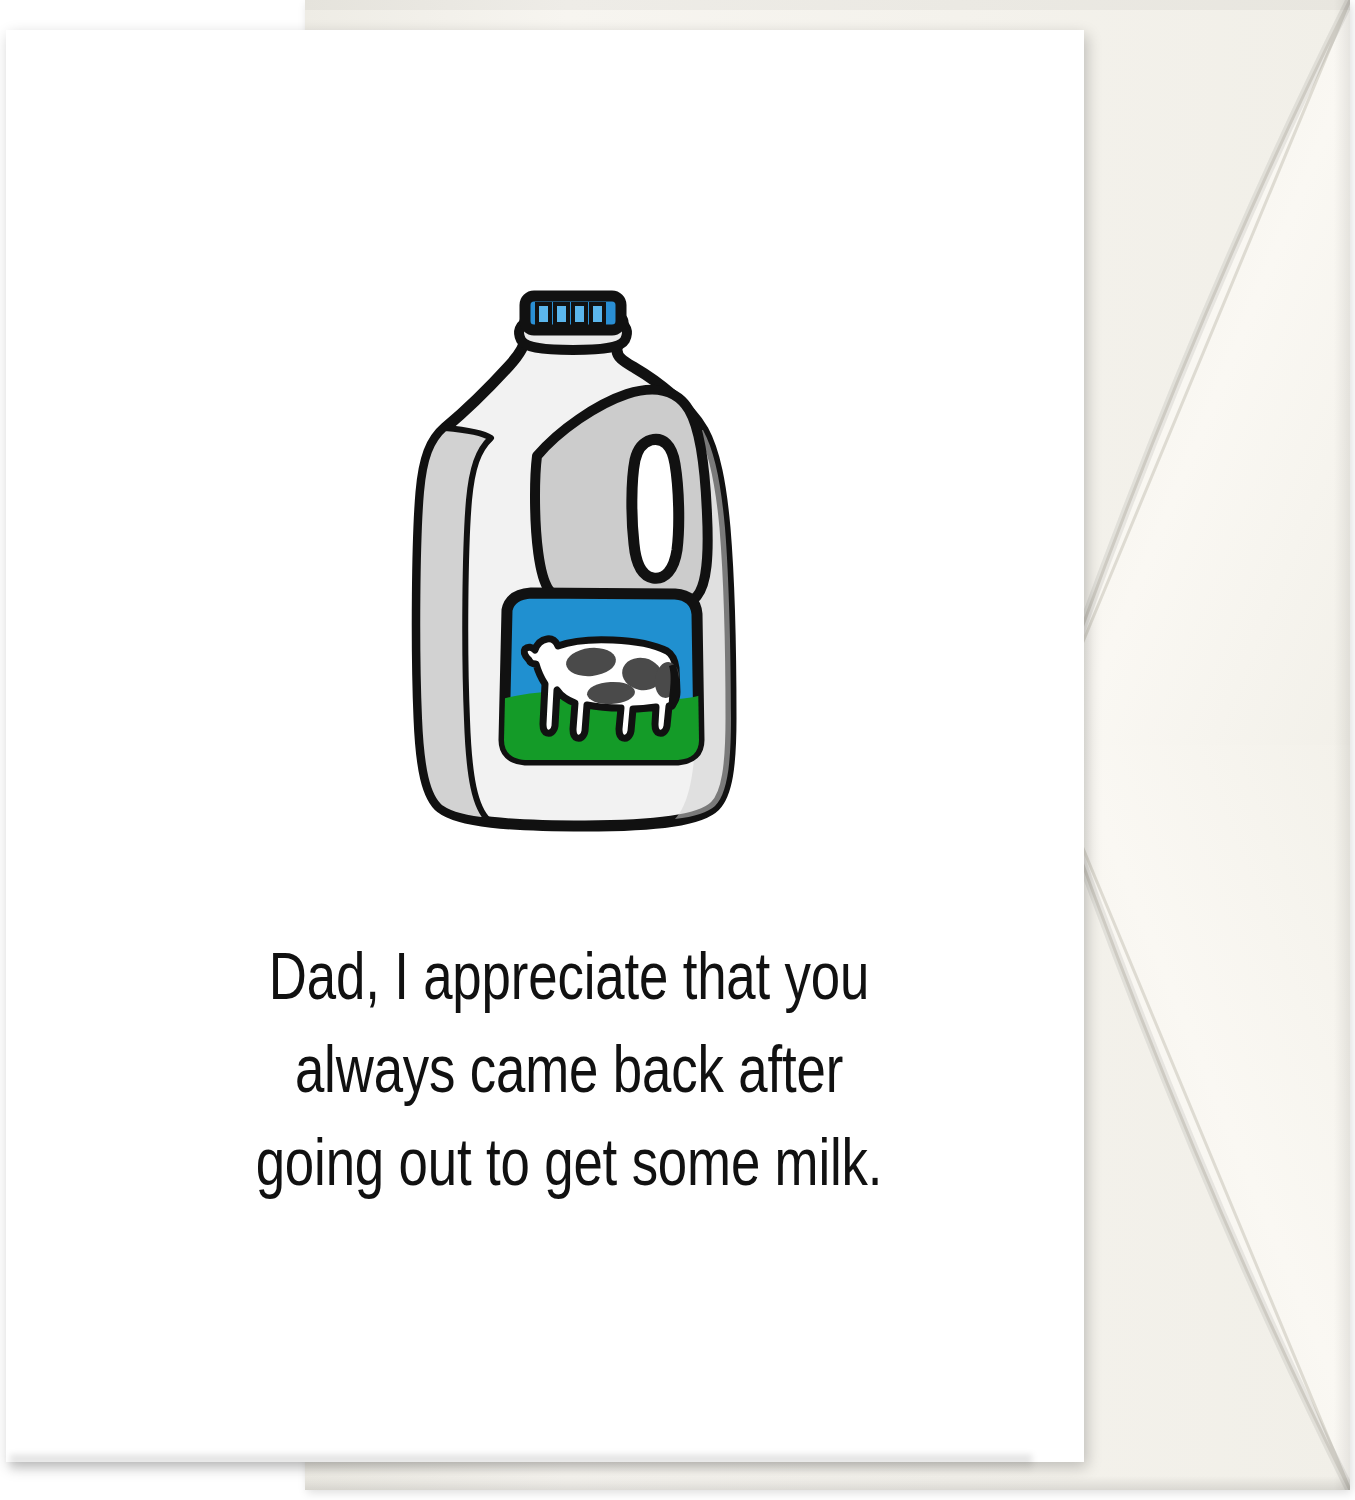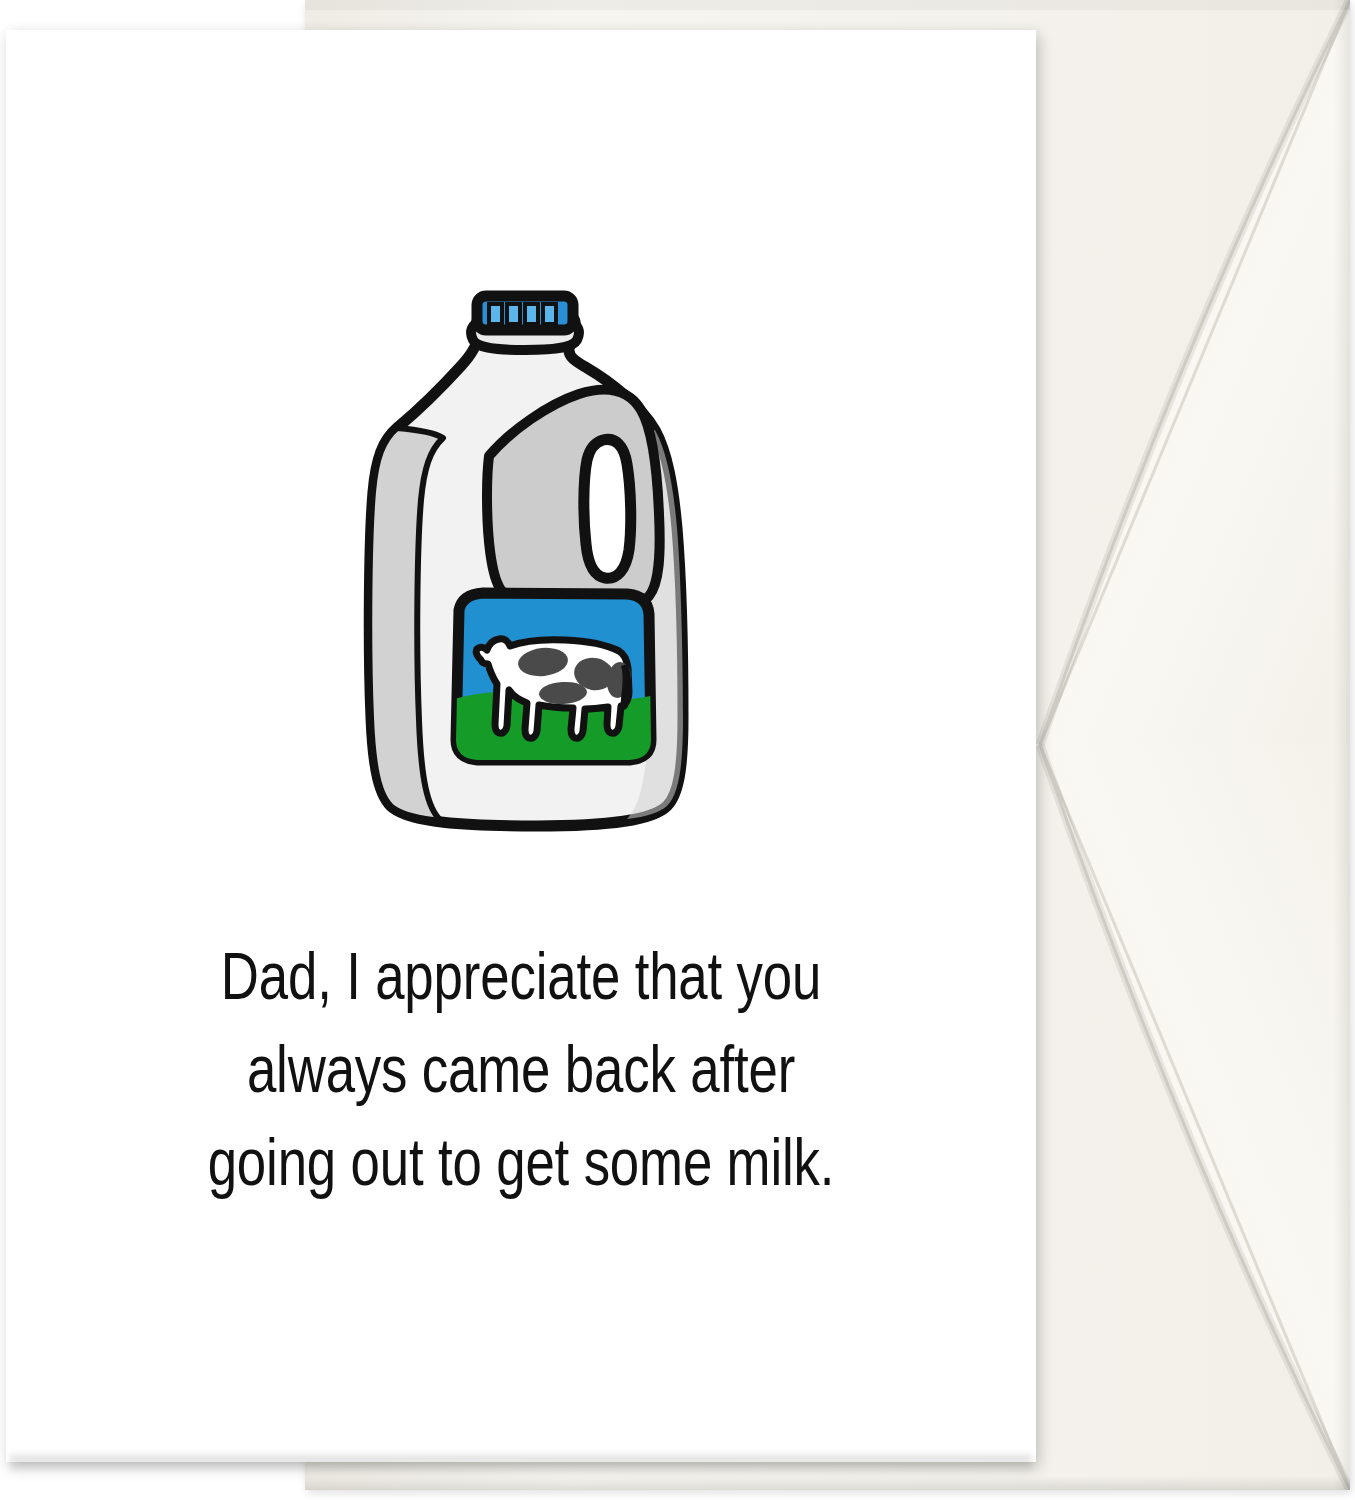--- a/index.html
+++ b/index.html
@@ -65,20 +65,21 @@
 
   
   .card {
     position: absolute;
     left: 6px;
     top: 30px;
     width: 1030px;
     height: 1432px;
     background: #ffffff;
     box-shadow: 3px 5px 14px rgba(0,0,0,0.22);
+    padding-left: 48px;
   }
   .card-inner {
     position: relative;
     width: 100%;
     height: 100%;
     display: flex;
     flex-direction: column;
     align-items: center;
   }
 

